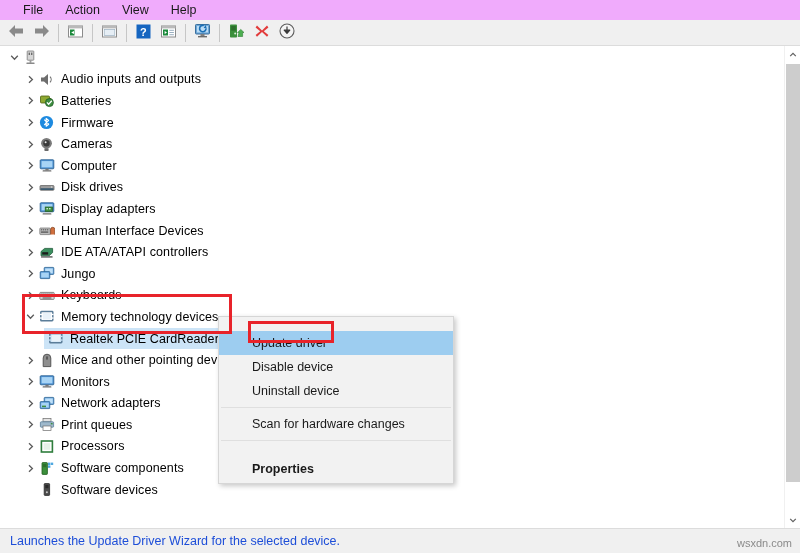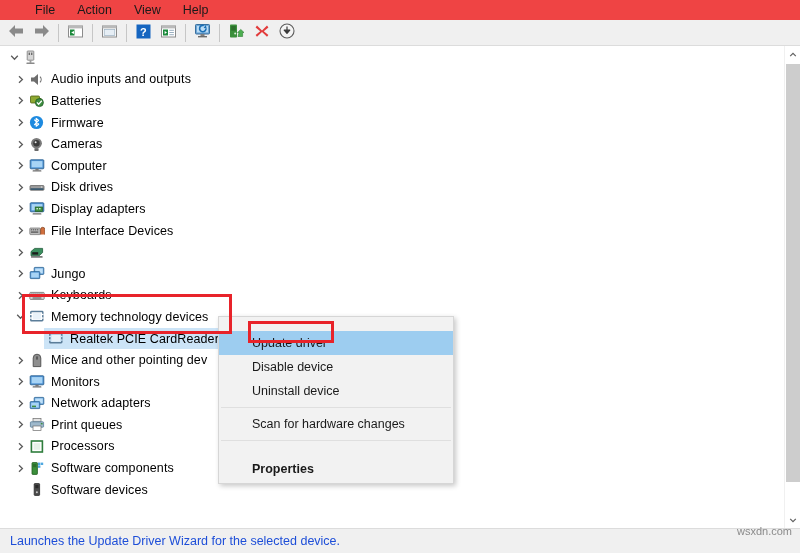--- a/index.html
+++ b/index.html
@@ -13,23 +13,23 @@
   #app {
     position: relative;
     width: 800px; height: 553px;
     background: #ffffff;
   }
 
   
   .menubar {
     position: absolute; left: 0; top: 0;
     width: 800px; height: 21px;
-    background: #ef4444;
+    background: #f0abfc;
     display: flex; align-items: flex-end;
-    padding-left: 24px;
+    padding-left: 12px;
     border-bottom: 1px solid #f0f0f0;
   }
   .menubar .mi {
     font-size: 12.5px;
     color: #1a1a1a;
     padding: 2px 11px 3px 11px;
     cursor: default;
     white-space: nowrap;
   }
 
@@ -97,21 +97,21 @@
     position: absolute;
     left: 44px; top: 0;
     width: 196px; height: 21.6px;
     background: #cce4f7;
     z-index: 0;
   }
   .row > .chev, .row > .ico, .row > .lbl { position: relative; z-index: 1; }
 
   
   .ind0 { padding-left: 6px; }
-  .ind1 { padding-left: 12px; }
+  .ind1 { padding-left: 22px; }
   .ind2 { padding-left: 47px; }
 
   
   .redbox {
     position: absolute;
     border: 3px solid #e8232a;
     z-index: 40;
     pointer-events: none;
     background: transparent;
   }
@@ -177,21 +177,21 @@
     border-top: 1px solid #dcdcdc;
     display: flex; align-items: center;
   }
   .statustext {
     font-size: 12.5px;
     color: #1d4ed8;
     padding-left: 10px;
   }
   .watermark {
     position: absolute;
-    right: 8px; bottom: 16px;
+    right: 8px; bottom: 4px;
     font-size: 11px;
     color: #8a8a8a;
   }
 </style>
 </head>
 <body>
 
 <div id="app">
 
   <div class="menubar">
@@ -463,36 +463,37 @@
         <svg width="16" height="15" viewBox="0 0 16 15">
           <rect x="0.8" y="5" width="10.4" height="6.6" rx="0.8" fill="#bdbdbd" stroke="#6e6e6e" stroke-width="0.7"></rect>
           <rect x="2" y="6.2" width="1.3" height="1.2" fill="#5d5d5d"></rect>
           <rect x="4" y="6.2" width="1.3" height="1.2" fill="#5d5d5d"></rect>
           <rect x="6" y="6.2" width="1.3" height="1.2" fill="#5d5d5d"></rect>
           <rect x="8" y="6.2" width="1.3" height="1.2" fill="#5d5d5d"></rect>
           <rect x="2" y="8.4" width="7.3" height="1.4" fill="#5d5d5d"></rect>
           <path d="M11.6 11.6 L11.6 6.4 a2.1 2.1 0 0 1 4.2 0 L15.8 11.6" fill="#d06f3e" stroke="#7d3f1e" stroke-width="0.7"></path>
         </svg>
       </span>
-      <span class="lbl">File Interface Devices</span>
+      <span class="lbl">Human Interface Devices</span>
     </div>
 
     <div class="row ind1">
       <span class="chev">
         <svg width="9" height="9" viewBox="0 0 9 9">
             <path d="M3 1.2 L6.4 4.5 L3 7.8" fill="none" stroke="#5c5c5c" stroke-width="1.3"></path>
           </svg>
       </span>
       <span class="ico">
         <svg width="16" height="15" viewBox="0 0 16 15">
           <path d="M2 10.8 L10 10.8 L13.6 7.6 L13.6 3.4 L5.6 3.4 L2 6.6 Z" fill="#3b8f5f" stroke="#1f5b3a" stroke-width="0.8"></path>
           <rect x="3.2" y="7.2" width="6" height="2.4" fill="#1c1c1c"></rect>
           <rect x="2" y="11" width="11.6" height="1.8" rx="0.5" fill="#7a7a7a"></rect>
         </svg>
       </span>
+      <span class="lbl">IDE ATA/ATAPI controllers</span>
     </div>
 
     <div class="row ind1">
       <span class="chev">
         <svg width="9" height="9" viewBox="0 0 9 9">
             <path d="M3 1.2 L6.4 4.5 L3 7.8" fill="none" stroke="#5c5c5c" stroke-width="1.3"></path>
           </svg>
       </span>
       <span class="ico">
         <svg width="16" height="15" viewBox="0 0 16 15">

